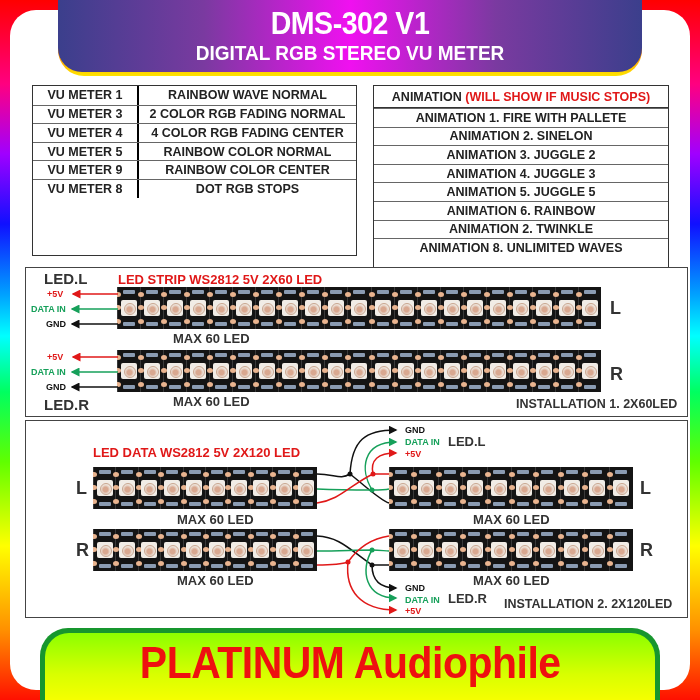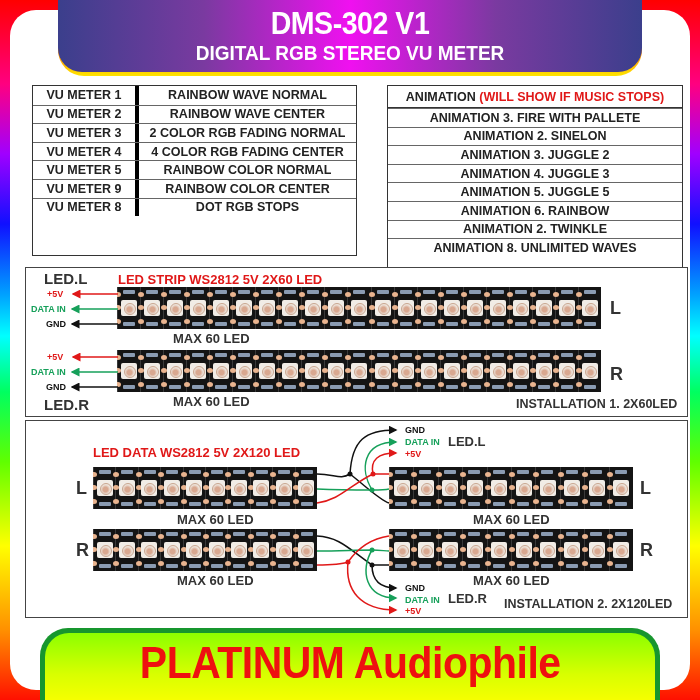--- a/index.html
+++ b/index.html
@@ -41,24 +41,24 @@
   }
 
   
   .tbl {
     position: absolute; border: 1.5px solid #333; background: #fff;
     font-weight: bold; color: #222; font-size: 12.5px;
   }
   .tbl .row { display: flex; border-top: 1px solid #666; height: 18.6px; align-items: center; }
   .tbl .row:first-child { border-top: none; }
   .tbl .hdr { height: 22px; border-bottom: 1.5px solid #333; justify-content: center; font-size: 12.5px; }
-  .tbl .cell-a { width: 106px; border-right: 4px solid #000000; height: 100%; display: flex; align-items: center; justify-content: center; }
+  .tbl .cell-a { width: 106px; border-right: 2px solid #000000; height: 100%; display: flex; align-items: center; justify-content: center; }
   .tbl .cell-b { flex: 1; text-align: center; }
   .tbl-left { left: 32px; top: 85px; width: 325px; height: 171px; }
-  .tbl-right { left: 387px; top: 85px; width: 296px; height: 220px; }
+  .tbl-right { left: 373px; top: 85px; width: 296px; height: 220px; }
   .tbl-right .row { justify-content: center; }
   .red { color: #e01818; }
 
   
   .box {
     position: absolute; border: 1.5px solid #444; background: #fff;
   }
   .box1 { left: 25px; top: 267px; width: 663px; height: 150px; }
   .box2 { left: 25px; top: 420px; width: 663px; height: 198px; }
 
@@ -129,24 +129,20 @@
     <span class="header-subtitle">DIGITAL RGB STEREO VU METER</span>
   </div>
 </div>
 
 <div class="tbl tbl-left">
   <div class="row">
       <div class="cell-a">VU METER 1</div>
       <div class="cell-b">RAINBOW WAVE NORMAL</div>
     </div>
   <div class="row">
-      <div class="cell-a">VU METER 2</div>
-      <div class="cell-b">RAINBOW WAVE CENTER</div>
-    </div>
-  <div class="row">
       <div class="cell-a">VU METER 3</div>
       <div class="cell-b">2 COLOR RGB FADING NORMAL</div>
     </div>
   <div class="row">
       <div class="cell-a">VU METER 4</div>
       <div class="cell-b">4 COLOR RGB FADING CENTER</div>
     </div>
   <div class="row">
       <div class="cell-a">VU METER 5</div>
       <div class="cell-b">RAINBOW COLOR NORMAL</div>
@@ -158,21 +154,21 @@
   <div class="row">
       <div class="cell-a">VU METER 8</div>
       <div class="cell-b">DOT RGB STOPS</div>
     </div>
 </div>
 
 <div class="tbl tbl-right">
   <div class="row hdr">
     <span>ANIMATION</span>&nbsp;<span class="red">(WILL SHOW IF MUSIC STOPS)</span>
   </div>
-  <div class="row">ANIMATION  3.  FIRE WITH PALLETE</div>
+  <div class="row">ANIMATION  1.  FIRE WITH PALLETE</div>
   <div class="row">ANIMATION  2.  SINELON</div>
   <div class="row">ANIMATION  3.  JUGGLE 2</div>
   <div class="row">ANIMATION  4.  JUGGLE 3</div>
   <div class="row">ANIMATION  5.  JUGGLE 5</div>
   <div class="row">ANIMATION  6.  RAINBOW</div>
   <div class="row">ANIMATION  2.  TWINKLE</div>
   <div class="row">ANIMATION  8.  UNLIMITED WAVES</div>
 </div>
 
 <div class="box box1"></div>

